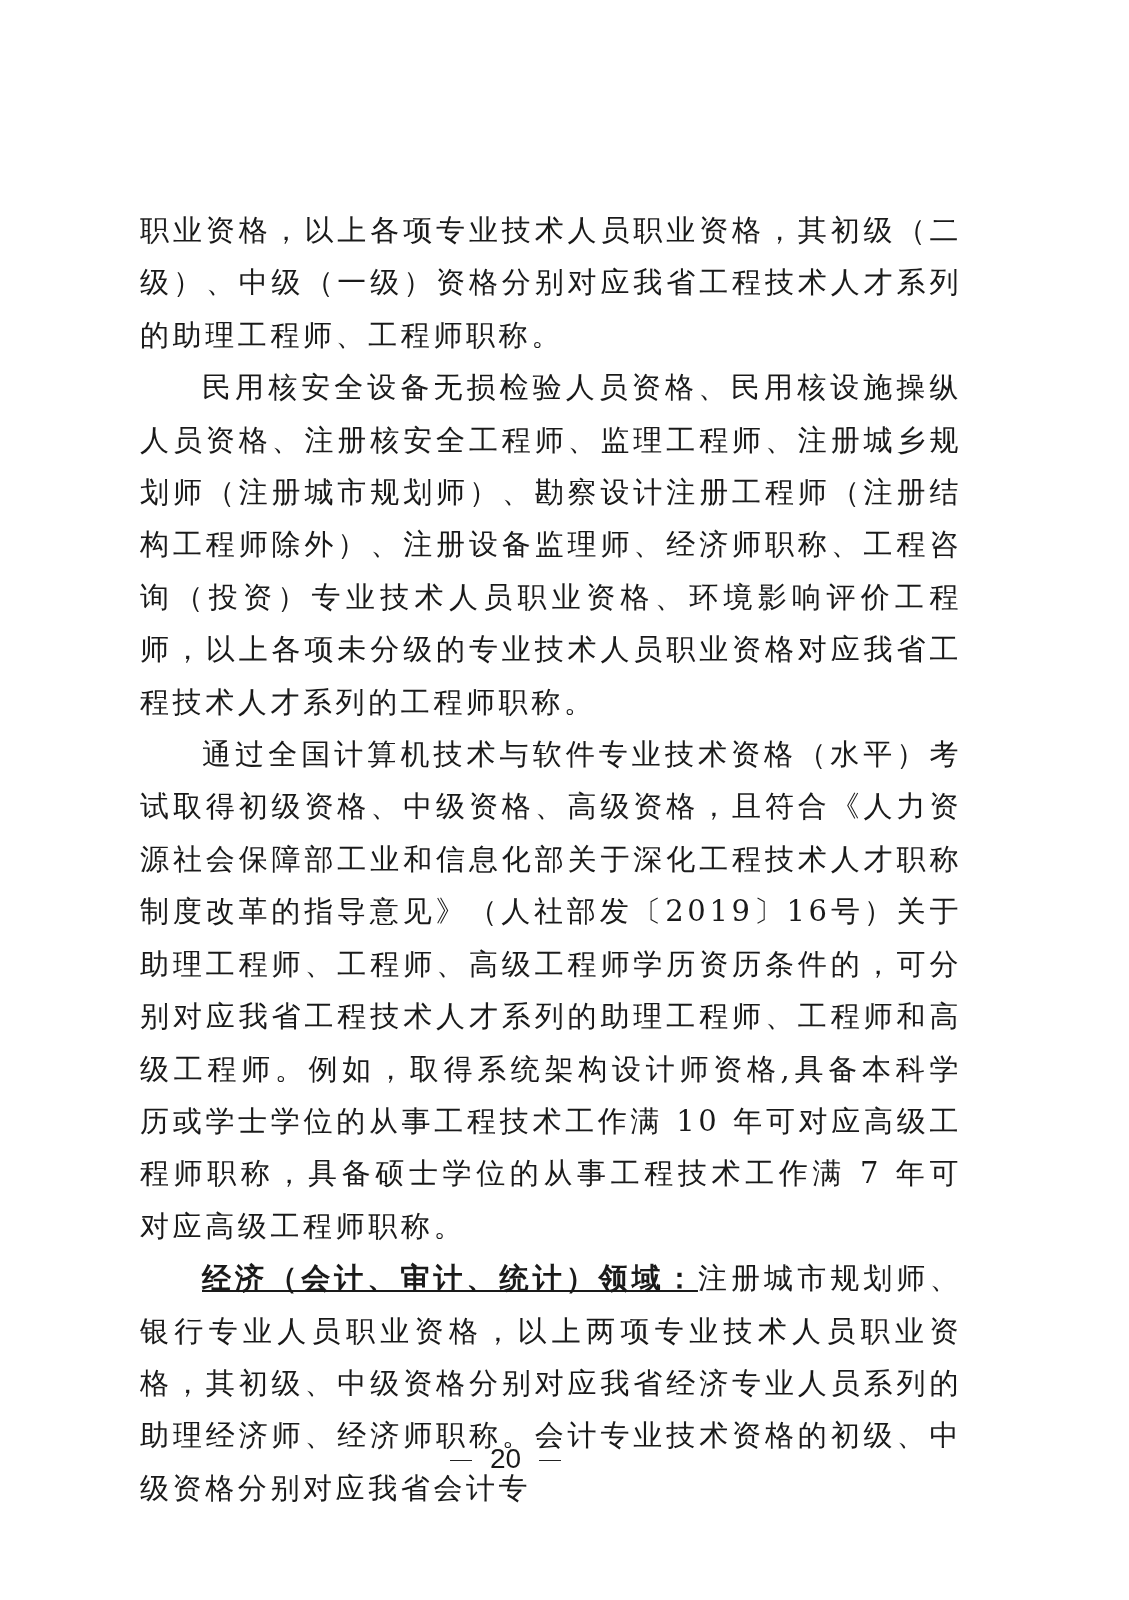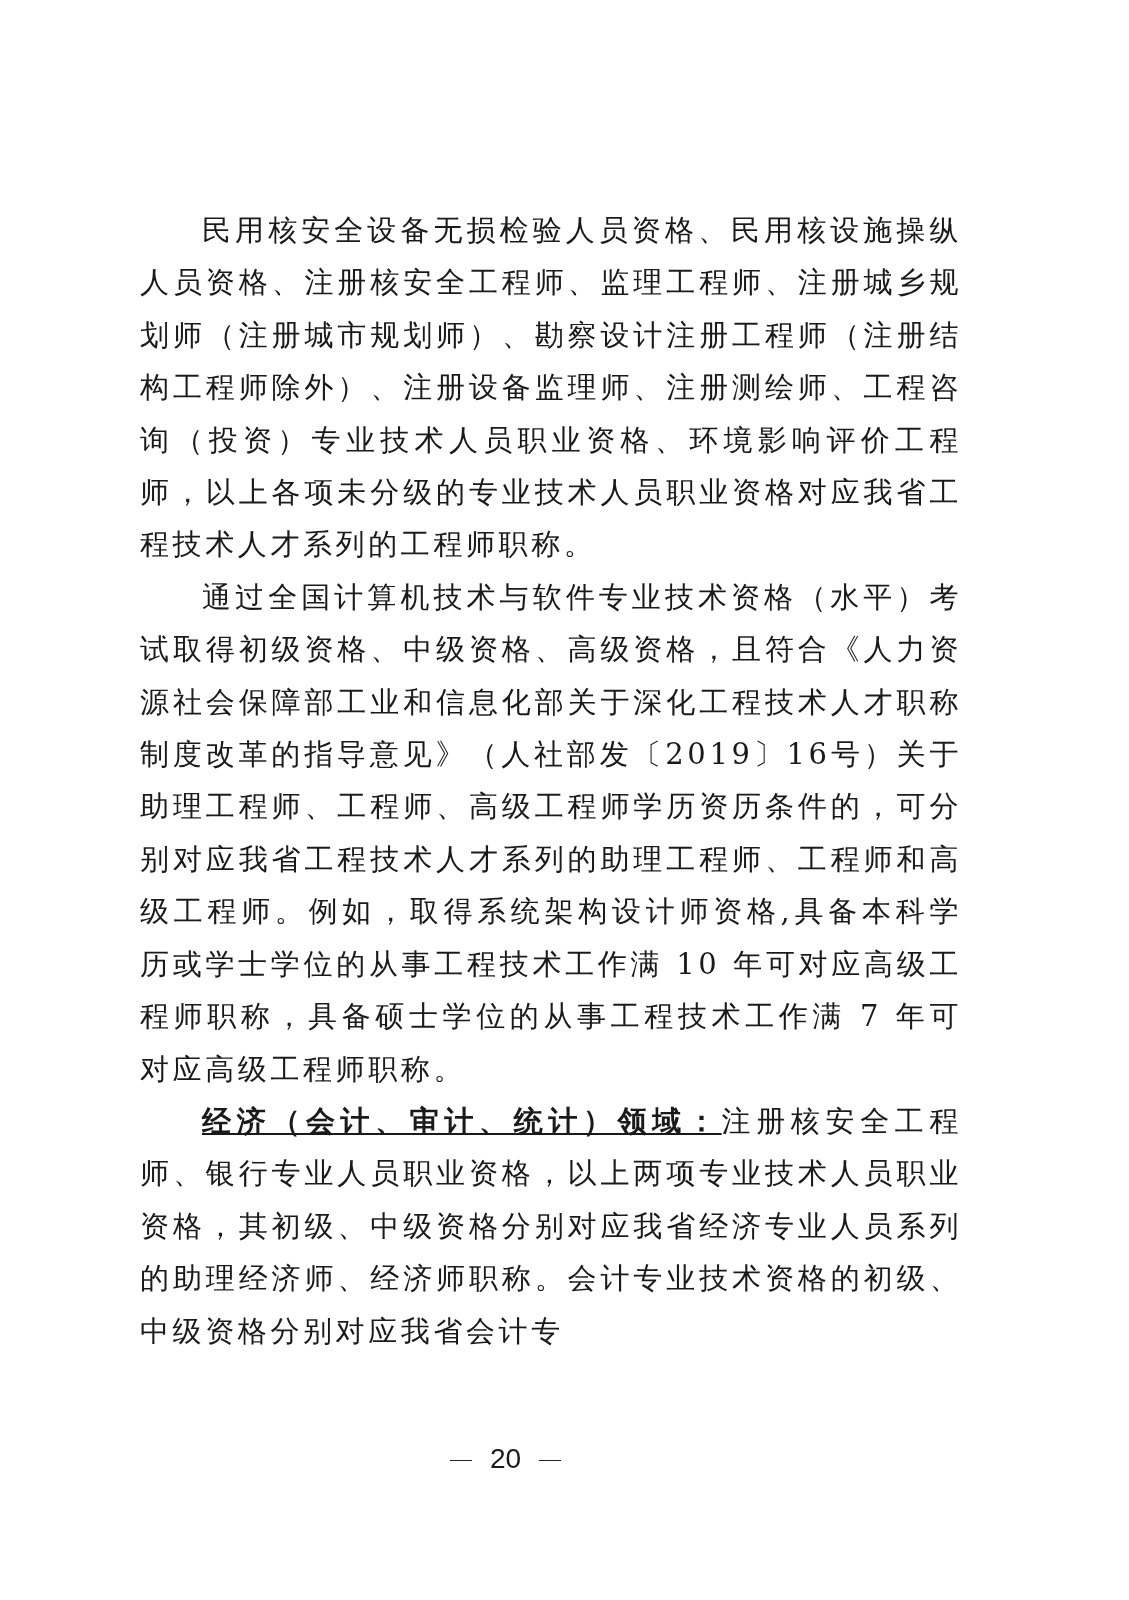--- a/index.html
+++ b/index.html
@@ -53,26 +53,29 @@
       height: 1.5px;
       background: #222;
       vertical-align: middle;
       margin: 0 18px;
     }
   </style>
 </head>
 <body>
 
 <div class="page">
+  <p class="para">
+    <span class="lead"></span><span>职业资格，以上各项专业技术人员职业资格，其初级（二级）、中级（一级）资格分别对应我省工程技术人才系列的助理工程师、工程师职称。</span>
+  </p>
   <p class="para indent">
-    <span class="lead"></span><span>民用核安全设备无损检验人员资格、民用核设施操纵人员资格、注册核安全工程师、监理工程师、注册城乡规划师（注册城市规划师）、勘察设计注册工程师（注册结构工程师除外）、注册设备监理师、注册测绘师、工程咨询（投资）专业技术人员职业资格、环境影响评价工程师，以上各项未分级的专业技术人员职业资格对应我省工程技术人才系列的工程师职称。</span>
+    <span class="lead"></span><span>民用核安全设备无损检验人员资格、民用核设施操纵人员资格、注册核安全工程师、监理工程师、注册城乡规划师（注册城市规划师）、勘察设计注册工程师（注册结构工程师除外）、注册设备监理师、经济师职称、工程咨询（投资）专业技术人员职业资格、环境影响评价工程师，以上各项未分级的专业技术人员职业资格对应我省工程技术人才系列的工程师职称。</span>
   </p>
   <p class="para indent">
     <span class="lead"></span><span>通过全国计算机技术与软件专业技术资格（水平）考试取得初级资格、中级资格、高级资格，且符合《人力资源社会保障部工业和信息化部关于深化工程技术人才职称制度改革的指导意见》（人社部发〔2019〕16号）关于助理工程师、工程师、高级工程师学历资历条件的，可分别对应我省工程技术人才系列的助理工程师、工程师和高级工程师。例如，取得系统架构设计师资格,具备本科学历或学士学位的从事工程技术工作满 10 年可对应高级工程师职称，具备硕士学位的从事工程技术工作满 7 年可对应高级工程师职称。</span>
   </p>
   <p class="para indent">
-    <span class="lead">经济（会计、审计、统计）领域：</span><span>注册核安全工程师、银行专业人员职业资格，以上两项专业技术人员职业资格，其初级、中级资格分别对应我省经济专业人员系列的助理经济师、经济师职称。会计专业技术资格的初级、中级资格分别对应我省会计专</span>
+    <span class="lead">经济（会计、审计、统计）领域：</span><span>注册城市规划师、银行专业人员职业资格，以上两项专业技术人员职业资格，其初级、中级资格分别对应我省经济专业人员系列的助理经济师、经济师职称。会计专业技术资格的初级、中级资格分别对应我省会计专</span>
   </p>
 </div>
 
 <div class="page-number">
   <span class="dash"></span><span>20</span><span class="dash"></span>
 </div>
 
 </body></html>

